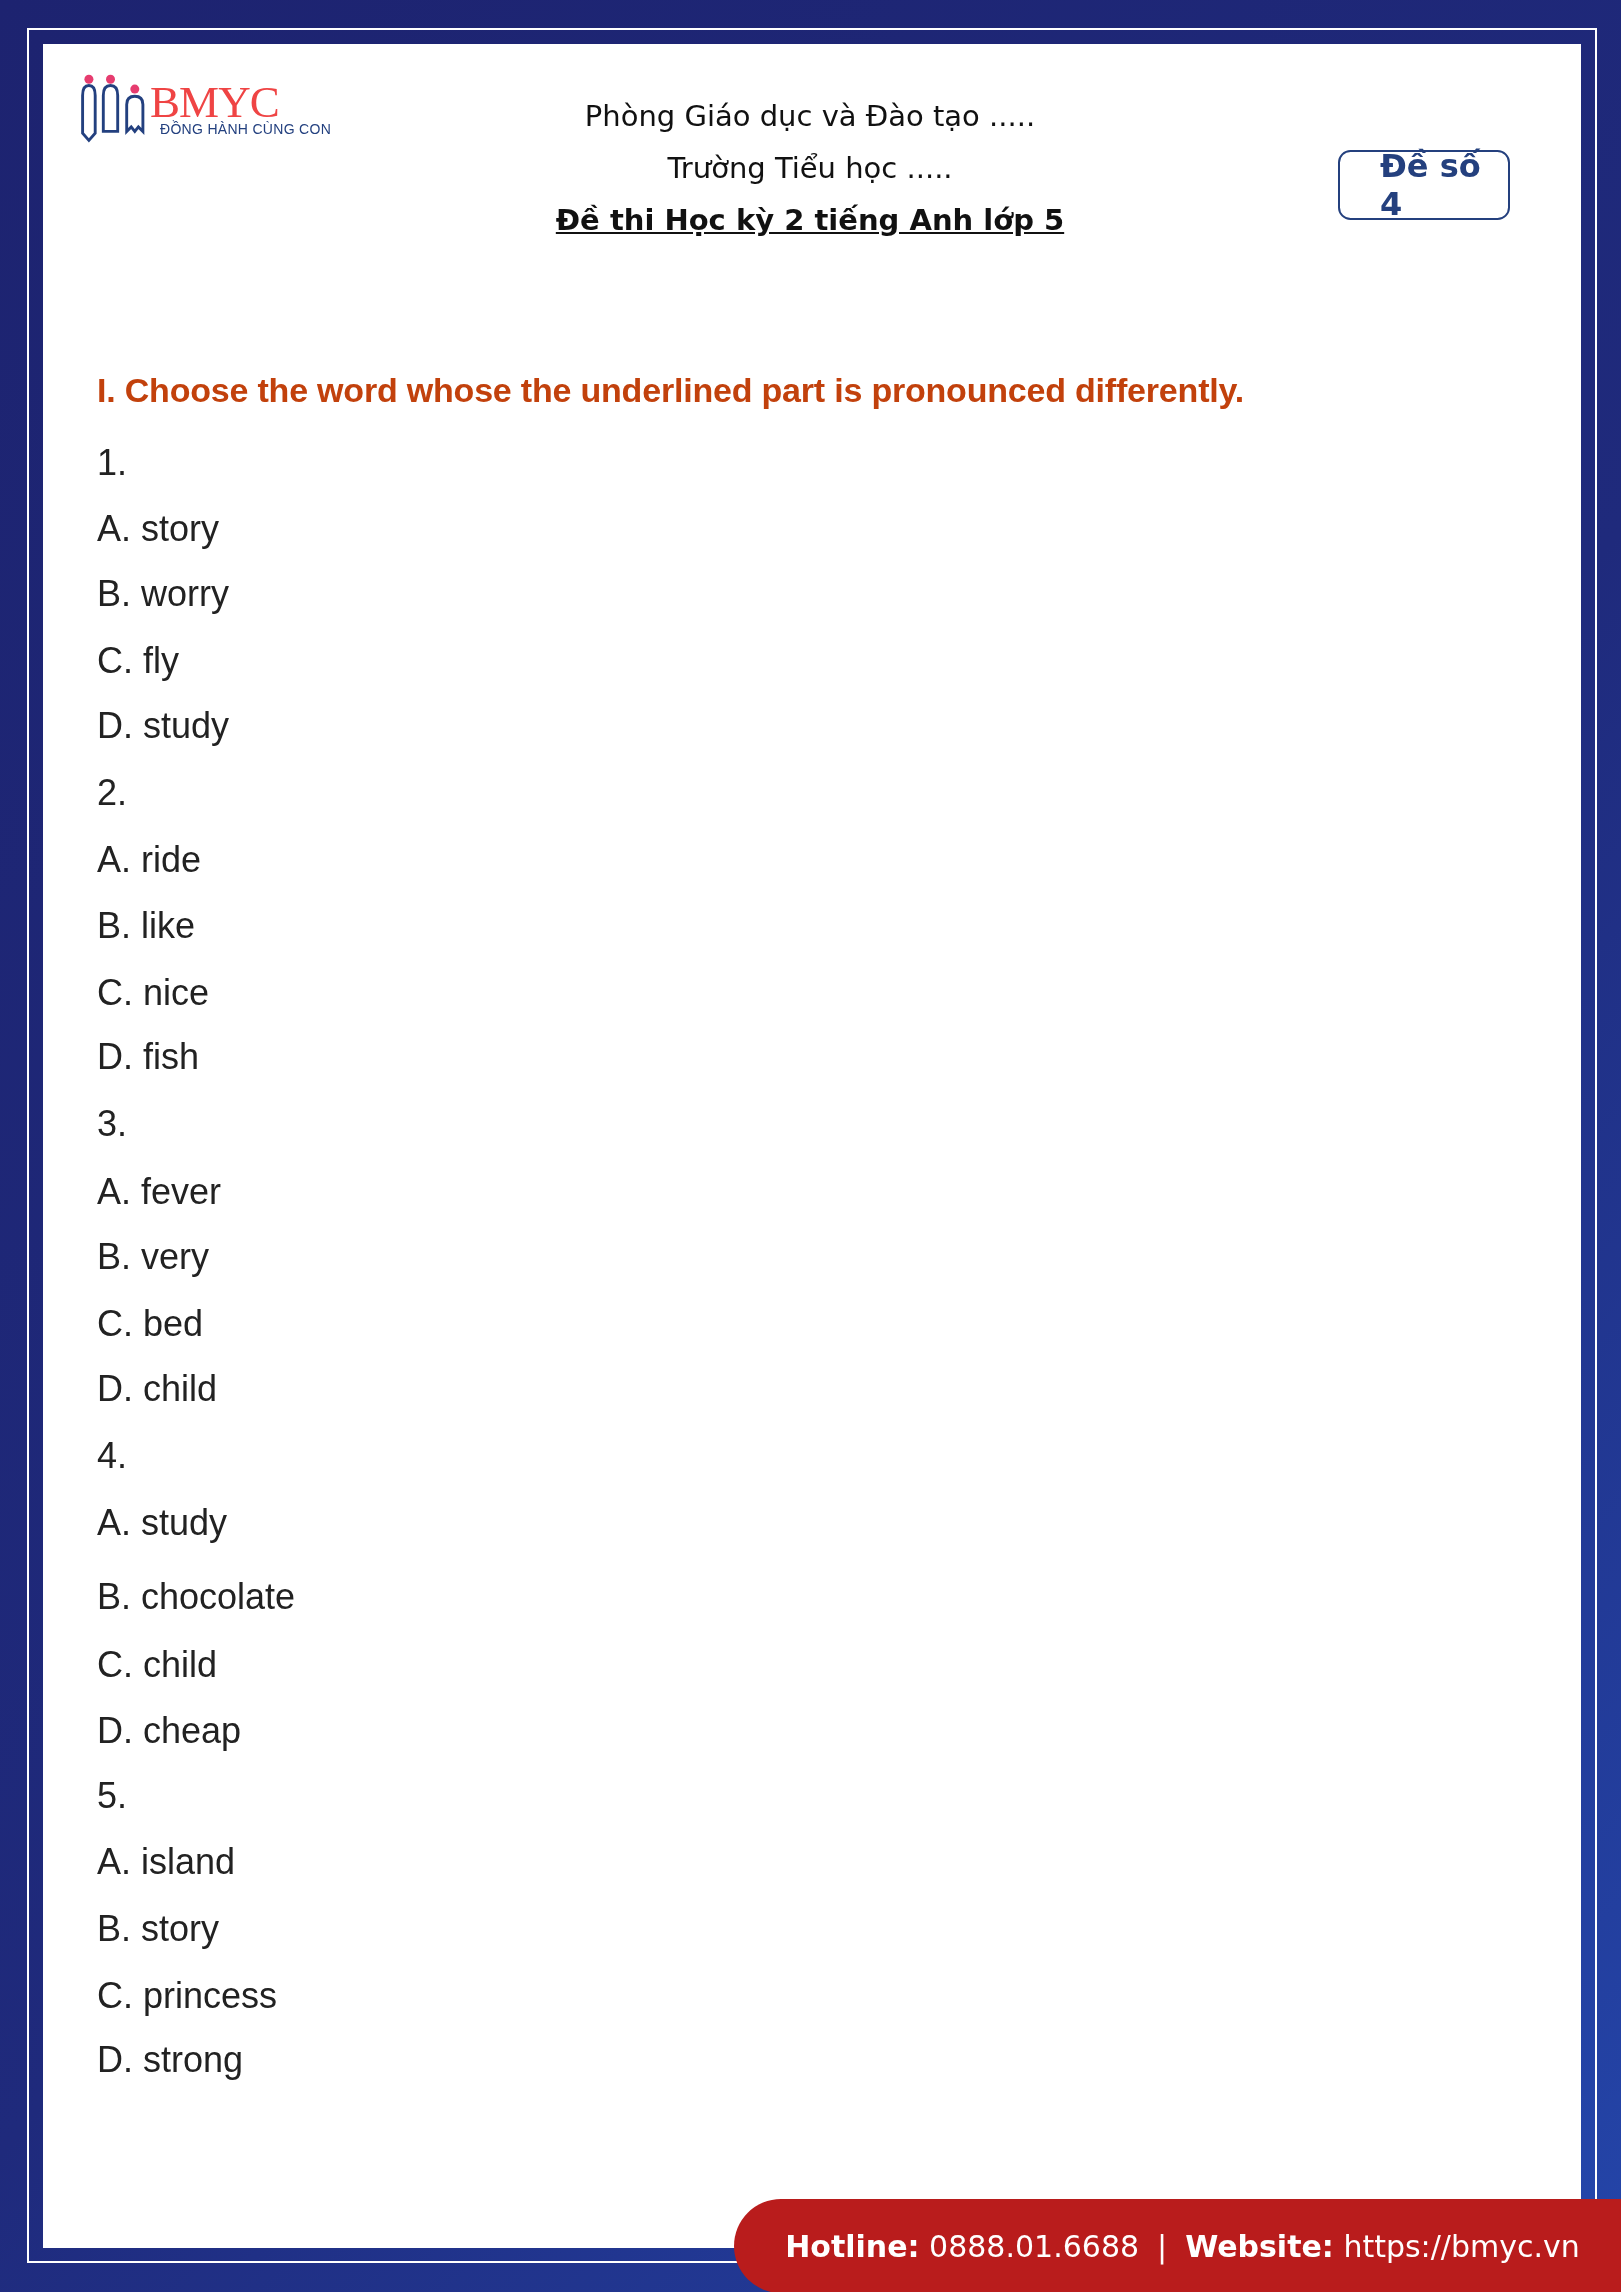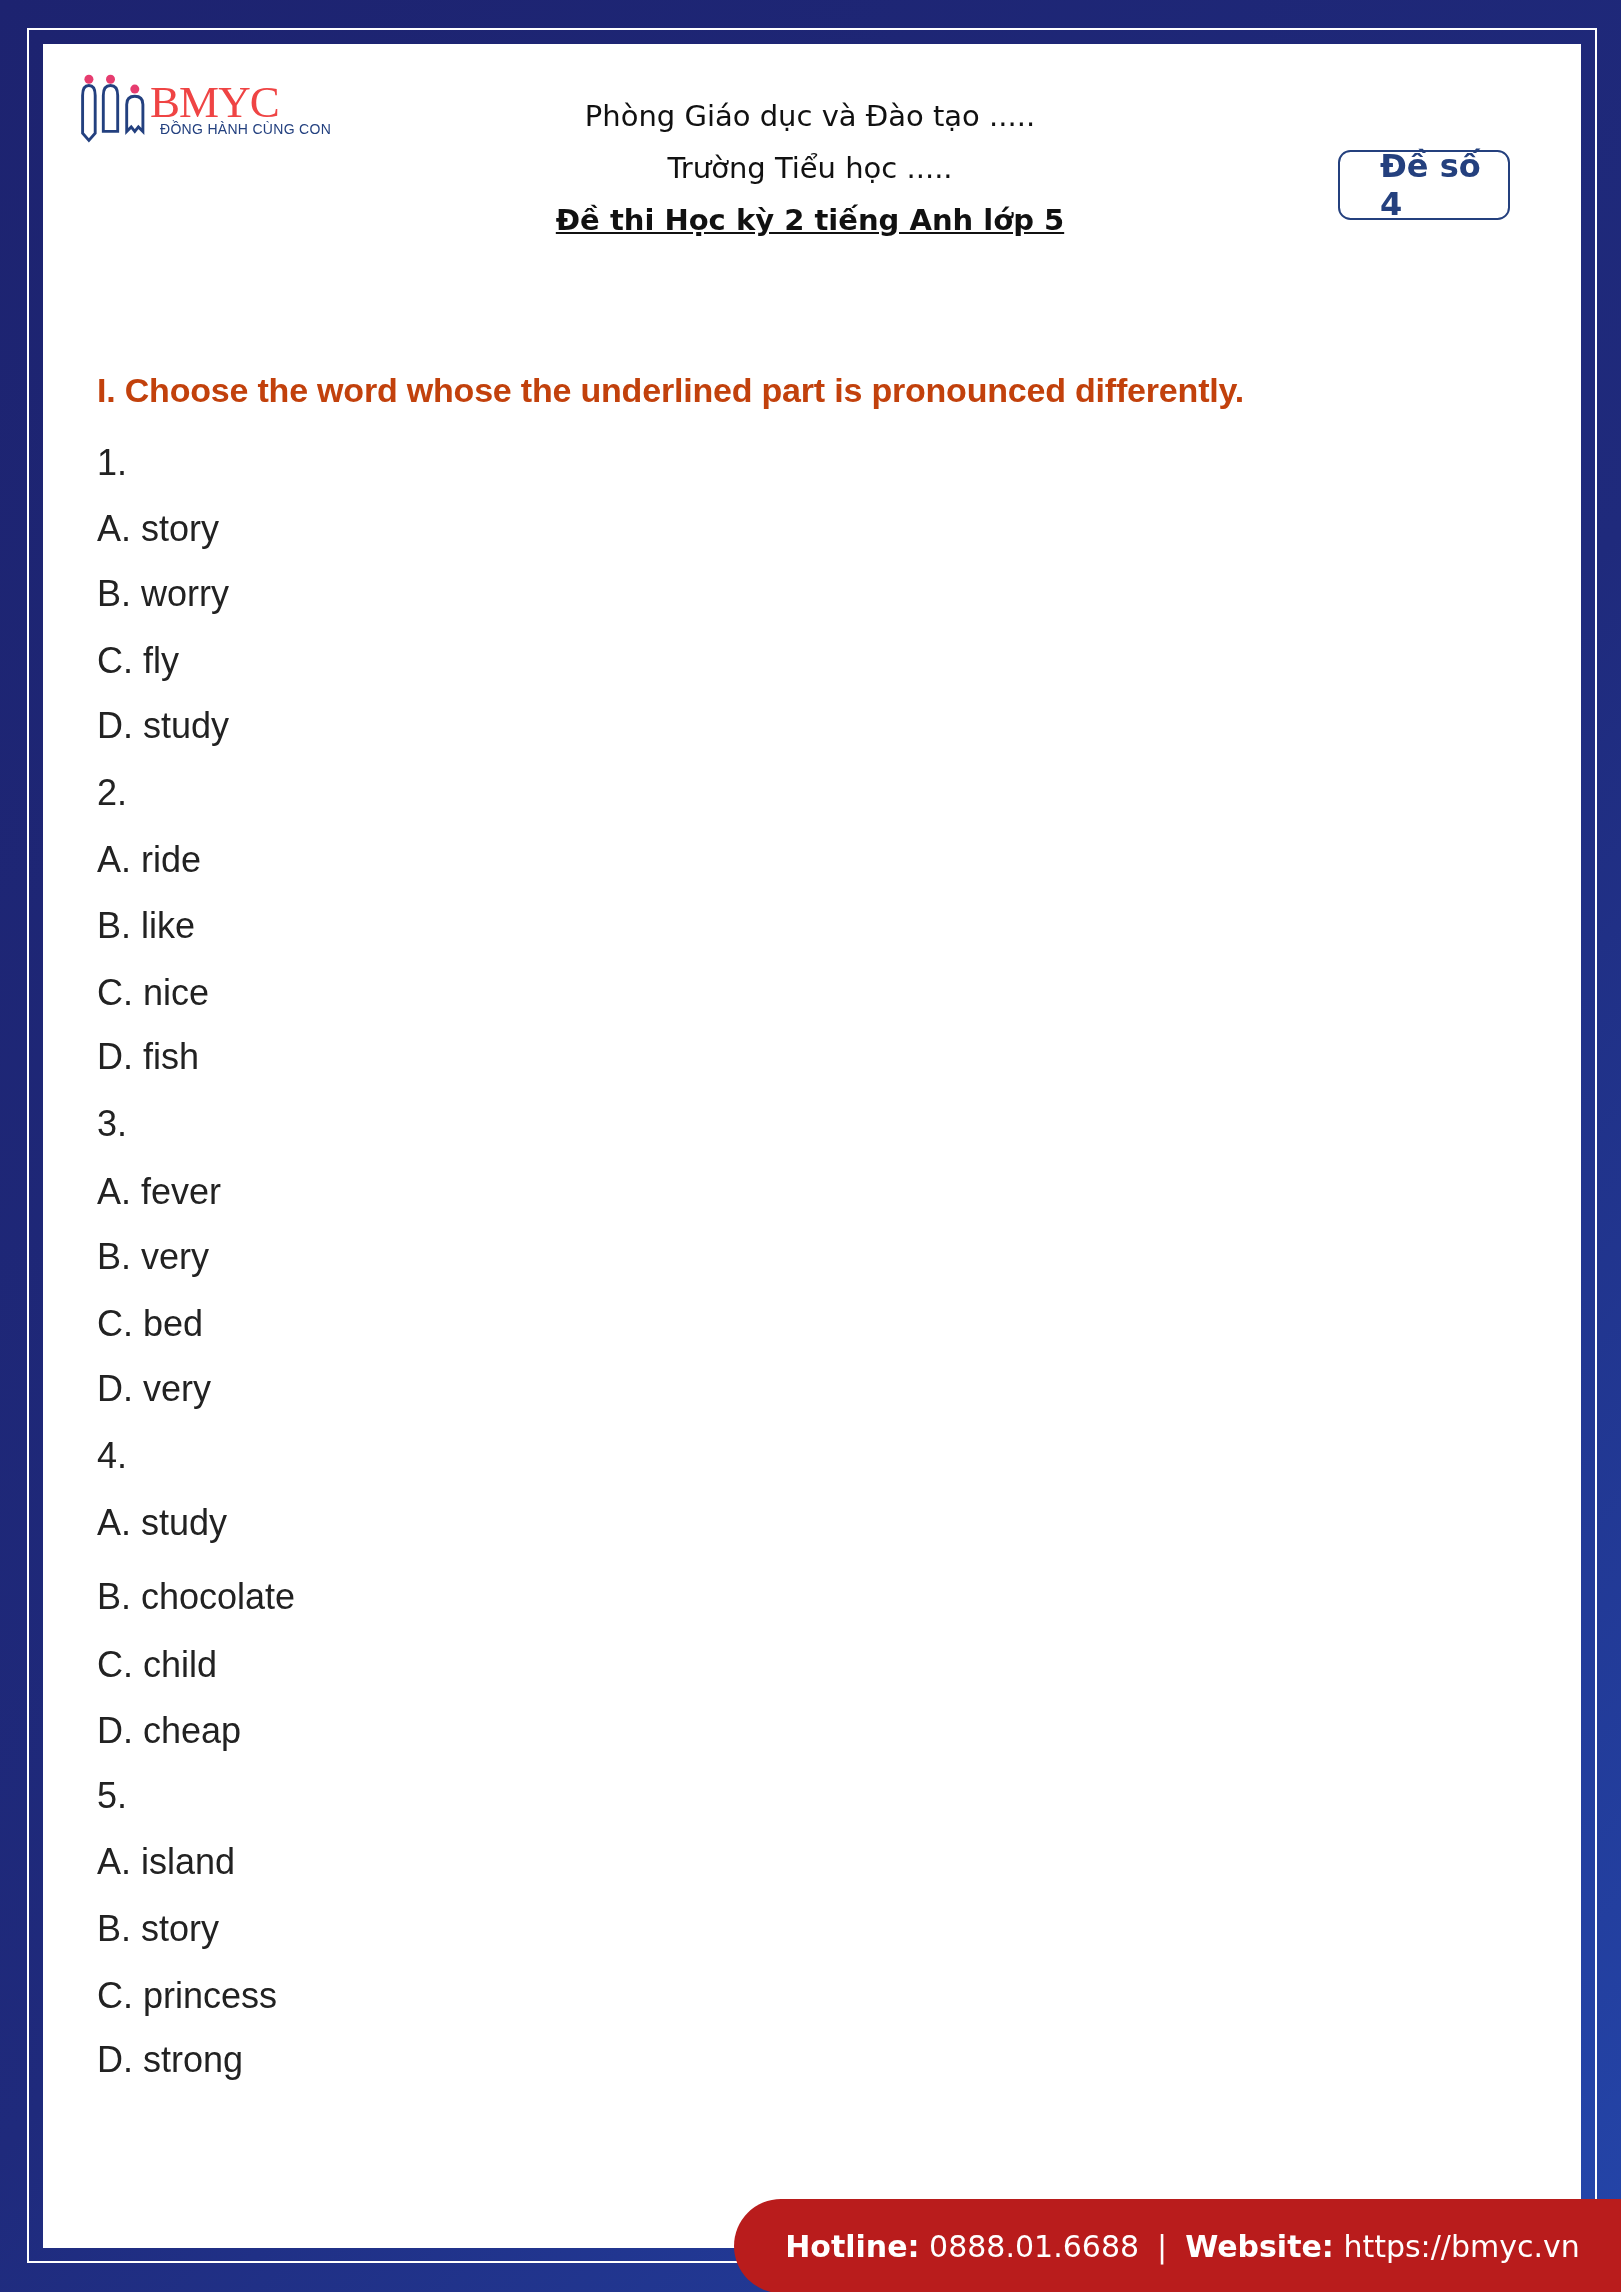--- a/index.html
+++ b/index.html
@@ -102,21 +102,21 @@
   <div class="row" style="top:771px">2.</div>
   <div class="row" style="top:838px">A. ride</div>
   <div class="row" style="top:904px">B. like</div>
   <div class="row" style="top:971px">C. nice</div>
   <div class="row" style="top:1035px">D. fish</div>
 
   <div class="row" style="top:1102px">3.</div>
   <div class="row" style="top:1170px">A. fever</div>
   <div class="row" style="top:1235px">B. very</div>
   <div class="row" style="top:1302px">C. bed</div>
-  <div class="row" style="top:1367px">D. very</div>
+  <div class="row" style="top:1367px">D. child</div>
 
   <div class="row" style="top:1434px">4.</div>
   <div class="row" style="top:1501px">A. study</div>
   <div class="row" style="top:1575px">B. chocolate</div>
   <div class="row" style="top:1643px">C. child</div>
   <div class="row" style="top:1709px">D. cheap</div>
 
   <div class="row" style="top:1774px">5.</div>
   <div class="row" style="top:1840px">A. island</div>
   <div class="row" style="top:1907px">B. story</div>

